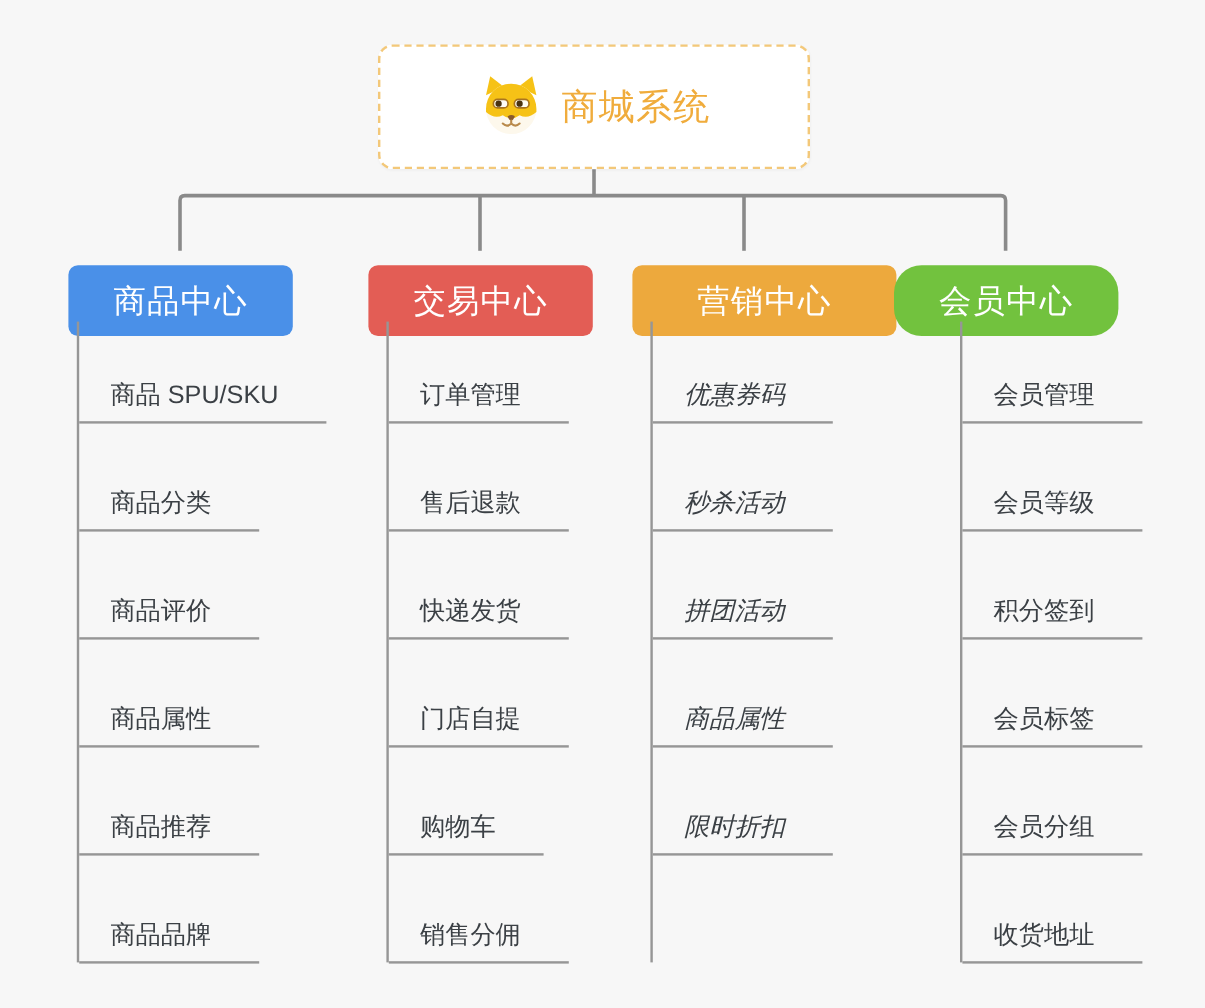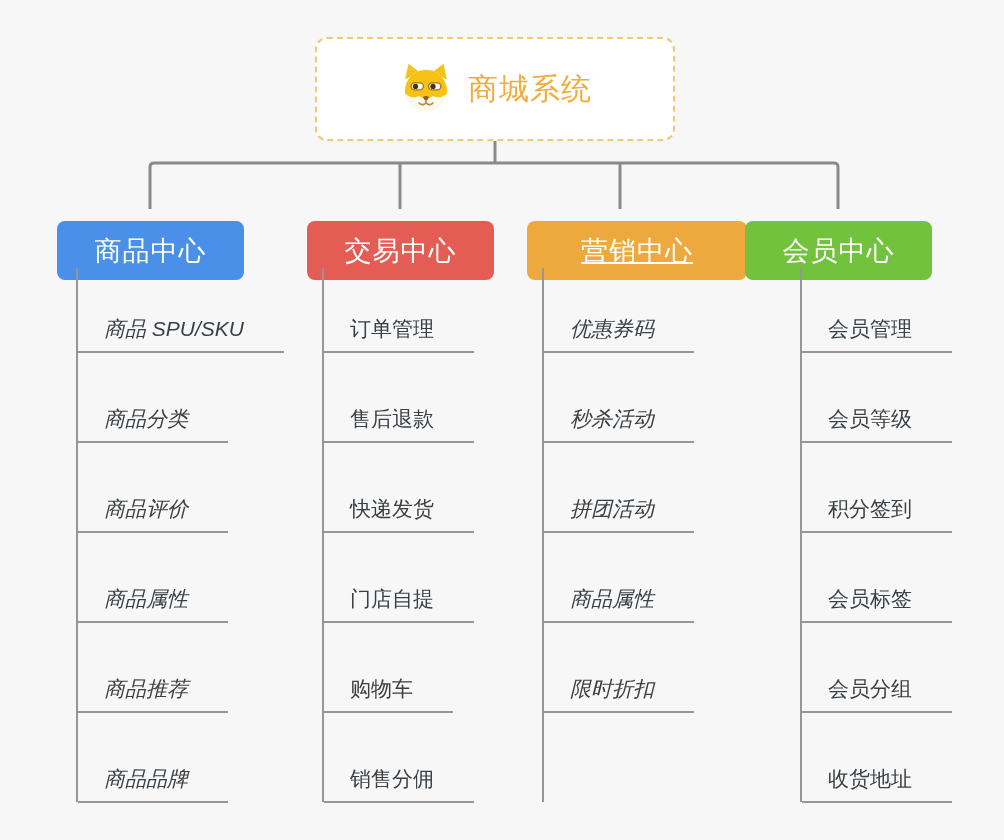--- a/index.html
+++ b/index.html
@@ -32,28 +32,28 @@
   .root-title{font-size:30px;color:var(--root-title);letter-spacing:1px;white-space:nowrap;}
   .dog-icon{width:56px;height:56px;flex:0 0 auto;}
 
   .branch-box{
     position:absolute;top:209px;height:59px;border-radius:8px;
     display:flex;align-items:center;justify-content:center;
     color:var(--branch-text);font-size:27px;letter-spacing:1px;white-space:nowrap;margin-top:12px;
   }
   .b0{left:57px;width:187px;}
   .b1{left:307px;width:187px;}
-  .b2{left:527px;width:220px;text-decoration:underline;}
+  .b2{left:527px;width:220px;}
   .b3{left:745px;width:187px;}
 
   ul.col{
     position:absolute;top:268px;height:534px;list-style:none;
     border-left:2px solid var(--branch-line);
   }
-  .c0{left:76px;font-style:italic;} .c1{left:322px;} .c2{left:542px;font-style:italic;} .c3{left:800px;}
+  .c0{left:64px;} .c1{left:322px;} .c2{left:542px;font-style:italic;} .c3{left:800px;}
   ul.col li{
     height:90px;width:max-content;
     border-bottom:2px solid var(--branch-line);
     display:flex;align-items:flex-end;
     padding:0 40px 8px 26px;
     font-size:21px;color:var(--item-text);white-space:nowrap;
   }
   ul.col li:first-child{height:85px;}
 </style>
 </head>
@@ -86,21 +86,21 @@
 
   <div class="branch-box b0" style="background-color: rgb(74, 144, 232);">
     <span>商品中心</span>
   </div>
   <div class="branch-box b1" style="background-color: rgb(227, 93, 85);">
     <span>交易中心</span>
   </div>
   <div class="branch-box b2" style="background-color: rgb(237, 169, 61);">
     <span>营销中心</span>
   </div>
-  <div class="branch-box b3" style="background-color: rgb(114, 194, 62);">
+  <div class="branch-box b3" style="background-color: rgb(114, 194, 62); border-radius: 23px;">
     <span>会员中心</span>
   </div>
 
   <ul class="col c0">
     <li>商品 SPU/SKU</li>
     <li>商品分类</li>
     <li>商品评价</li>
     <li>商品属性</li>
     <li>商品推荐</li>
     <li>商品品牌</li>

